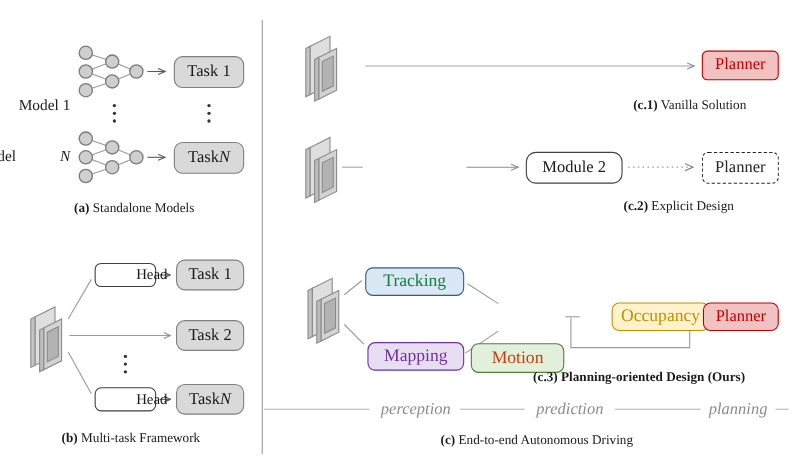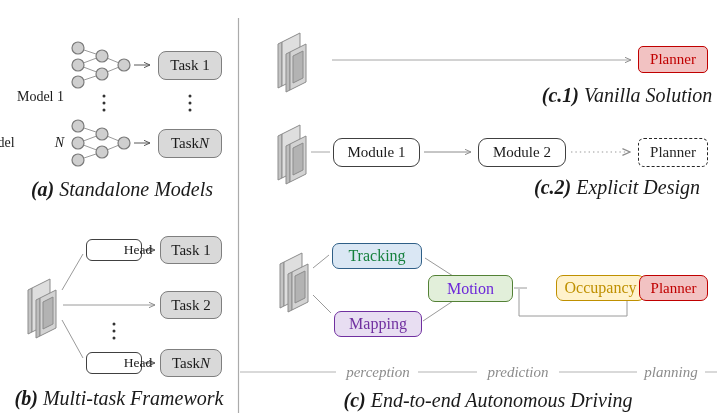--- a/index.html
+++ b/index.html
@@ -10,24 +10,24 @@
   #wires{position:absolute;left:0;top:0;z-index:0;}
   .abs{position:absolute;z-index:1;display:flex;align-items:center;justify-content:center;box-sizing:border-box;}
   .box{border-radius:8px;font-size:15px;line-height:1;}
   .taskbox{background:#d9d9d9;border:1.3px solid #7f7f7f;}
   .whitebox{background:#ffffff;border:1.3px solid #404040;}
   .headbox{border-radius:6px;font-size:13.5px;padding-left:48px;}
   .planner{background:#f2c2c2;border:1.6px solid #c00000;color:#c00000;border-radius:5px;}
   .planner-dashed{background:#ffffff;border:1.4px dashed #262626;color:#262626;border-radius:6px;}
   .tracking{background:#dae7f4;border:1.5px solid #2f5f87;color:#15803d;}
   .mapping{background:#e8def2;border:1.5px solid #7030a0;color:#7030a0;}
-  .motion{background:#e2efda;border:1.5px solid #538135;color:#6d28d9;}
+  .motion{background:#e2efda;border:1.5px solid #538135;color:#c2410c;margin-top:37px;}
   .occupancy{background:#fff2cc;border:1.5px solid #bf9000;color:#bf9000;}
   .c3box{border-radius:7px;font-size:16px;}
-  .caption{font-size:20px;font-style:italic;}
+  .caption{font-size:12px;}
   .caption b{font-weight:700;}
   .label{font-size:14px;}
   .rowlabel{justify-content:flex-end;font-size:14px;}
   .ital{font-style:italic;}
   .stage{font-style:italic;color:#8c8c8c;font-size:15px;background:#fff;}
   .boldcap{font-weight:700;}
 </style>
 </head>
 <body>
 
@@ -170,23 +170,20 @@
     <span><b>(b)</b><span> Multi-task Framework</span></span>
   </div>
 
   <div class="abs box planner" style="left:638px;top:46px;width:70px;height:27px;">
     <span>Planner</span>
   </div>
   <div class="abs caption" style="left:527px;top:86px;width:200px;height:18px;">
     <span><b>(c.1)</b><span> Vanilla Solution</span></span>
   </div>
 
-  <div class="abs box whitebox" style="left:333px;top:138px;width:87px;height:29px;border-radius:9px;">
-    <span>Module 1</span>
-  </div>
   <div class="abs box whitebox" style="left:478px;top:138px;width:88px;height:29px;border-radius:9px;">
     <span>Module 2</span>
   </div>
   <div class="abs box planner-dashed" style="left:638px;top:138px;width:70px;height:29px;">
     <span>Planner</span>
   </div>
   <div class="abs caption" style="left:517px;top:178px;width:200px;height:18px;">
     <span><b>(c.2)</b><span> Explicit Design</span></span>
   </div>
 
@@ -198,20 +195,23 @@
   </div>
   <div class="abs box c3box motion" style="left:428px;top:275px;width:85px;height:27px;">
     <span>Motion</span>
   </div>
   <div class="abs box c3box occupancy" style="left:556px;top:275px;width:89px;height:26px;">
     <span>Occupancy</span>
   </div>
   <div class="abs box c3box planner" style="left:639px;top:275px;width:69px;height:26px;font-size:15px;">
     <span>Planner</span>
   </div>
+  <div class="abs caption boldcap" style="left:436px;top:333px;width:290px;height:18px;">
+    <span><b>(c.3)</b><span> Planning-oriented Design (Ours)</span></span>
+  </div>
 
   <div class="abs stage" style="left:340px;top:364px;width:76px;height:16px;">
     <span>perception</span>
   </div>
   <div class="abs stage" style="left:480px;top:364px;width:76px;height:16px;">
     <span>prediction</span>
   </div>
   <div class="abs stage" style="left:640px;top:364px;width:62px;height:16px;">
     <span>planning</span>
   </div>

